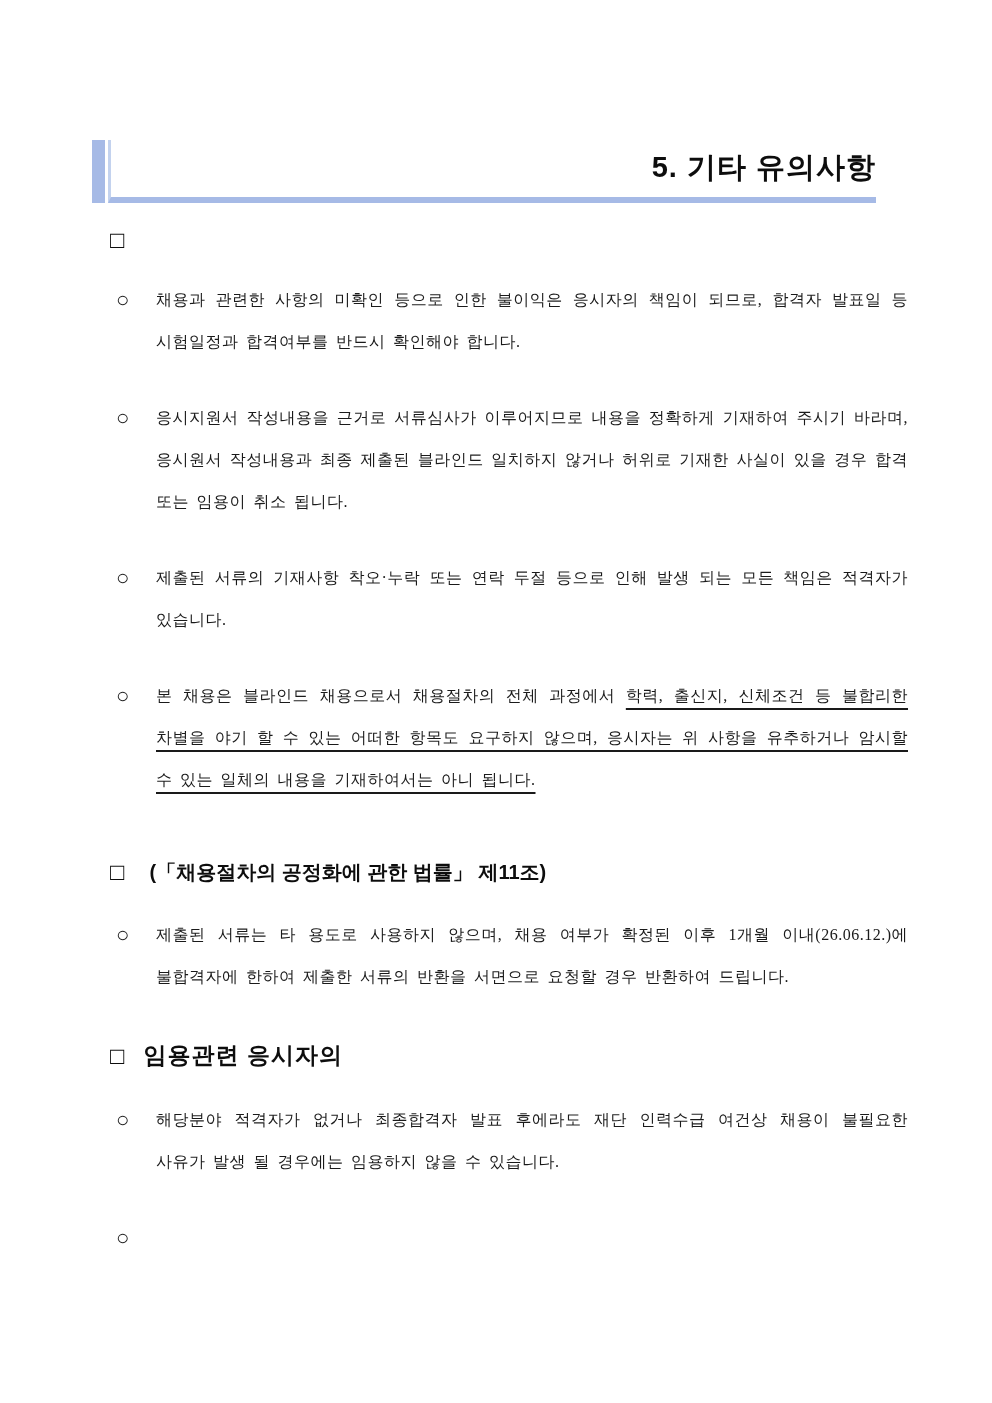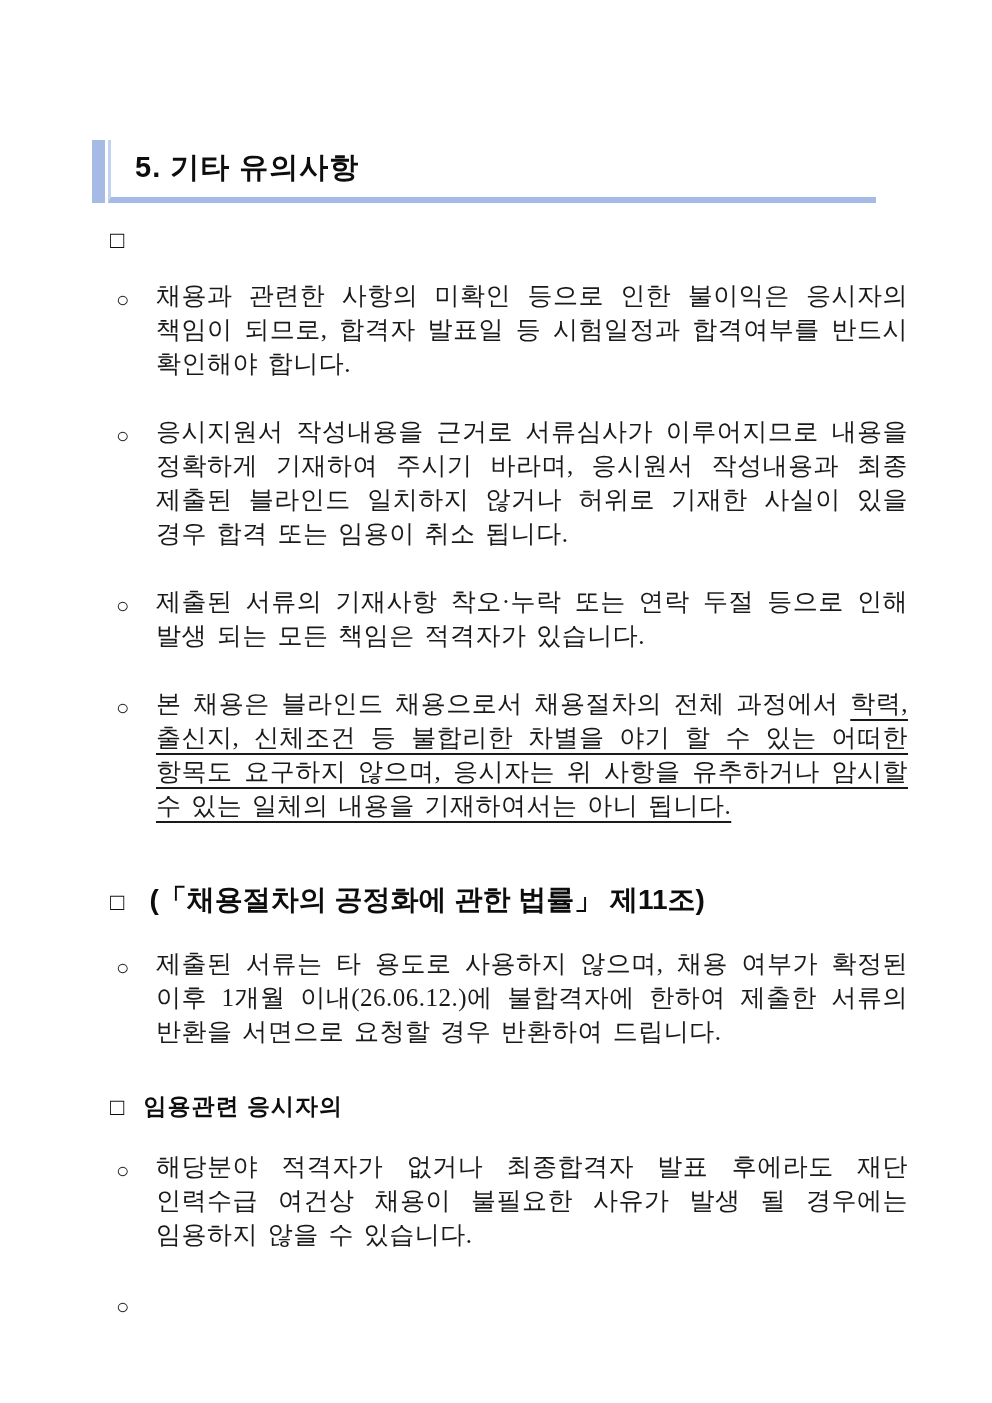--- a/index.html
+++ b/index.html
@@ -31,20 +31,21 @@
   .accent-bar {
     width: 13px;
     background: var(--accent);
     margin-right: 3px;
   }
   .title-inner {
     flex: 1;
     border-left: 3px solid var(--accent_light);
     border-bottom: 6px solid var(--accent);
     padding: 8px 0 9px 24px;
+    text-align: right;
   }
   .page-title {
     font-family: "Liberation Sans", "DejaVu Sans", sans-serif;
     font-weight: bold;
     font-size: 29px;
     letter-spacing: 1px;
     color: #0d0d0d;
     white-space: nowrap;
   }
 
@@ -62,21 +63,21 @@
     color: #0d0d0d;
   }
   .section-heading .sq {
     font-weight: normal;
     font-size: 24px;
     margin-right: 18px;
     line-height: 1;
     transform: translateY(1px);
   }
   .heading-note {
-    font-size: 28px;
+    font-size: 20px;
     letter-spacing: 0;
     margin-left: 6px;
     white-space: nowrap;
   }
   .sec1 { margin-top: 24px; }
   .sec2 { margin-top: 58px; }
   .sec3 { margin-top: 42px; }
 
   .item {
     display: flex;
@@ -85,22 +86,22 @@
   .item + .item { margin-top: 34px; }
   .item .marker {
     width: 40px;
     flex: 0 0 40px;
     font-size: 22px;
     line-height: 42px;
     color: #222;
   }
   .ptext {
     flex: 1;
-    font-size: 25px;
-    line-height: 34px;
+    font-size: 16px;
+    line-height: 42px;
     text-align: justify;
     word-break: keep-all;
     word-spacing: 3px;
     letter-spacing: 0.5px;
   }
   .ptext .em {
     font-weight: normal;
     text-decoration: underline;
     text-decoration-thickness: 2px;
     text-underline-offset: 7px;

